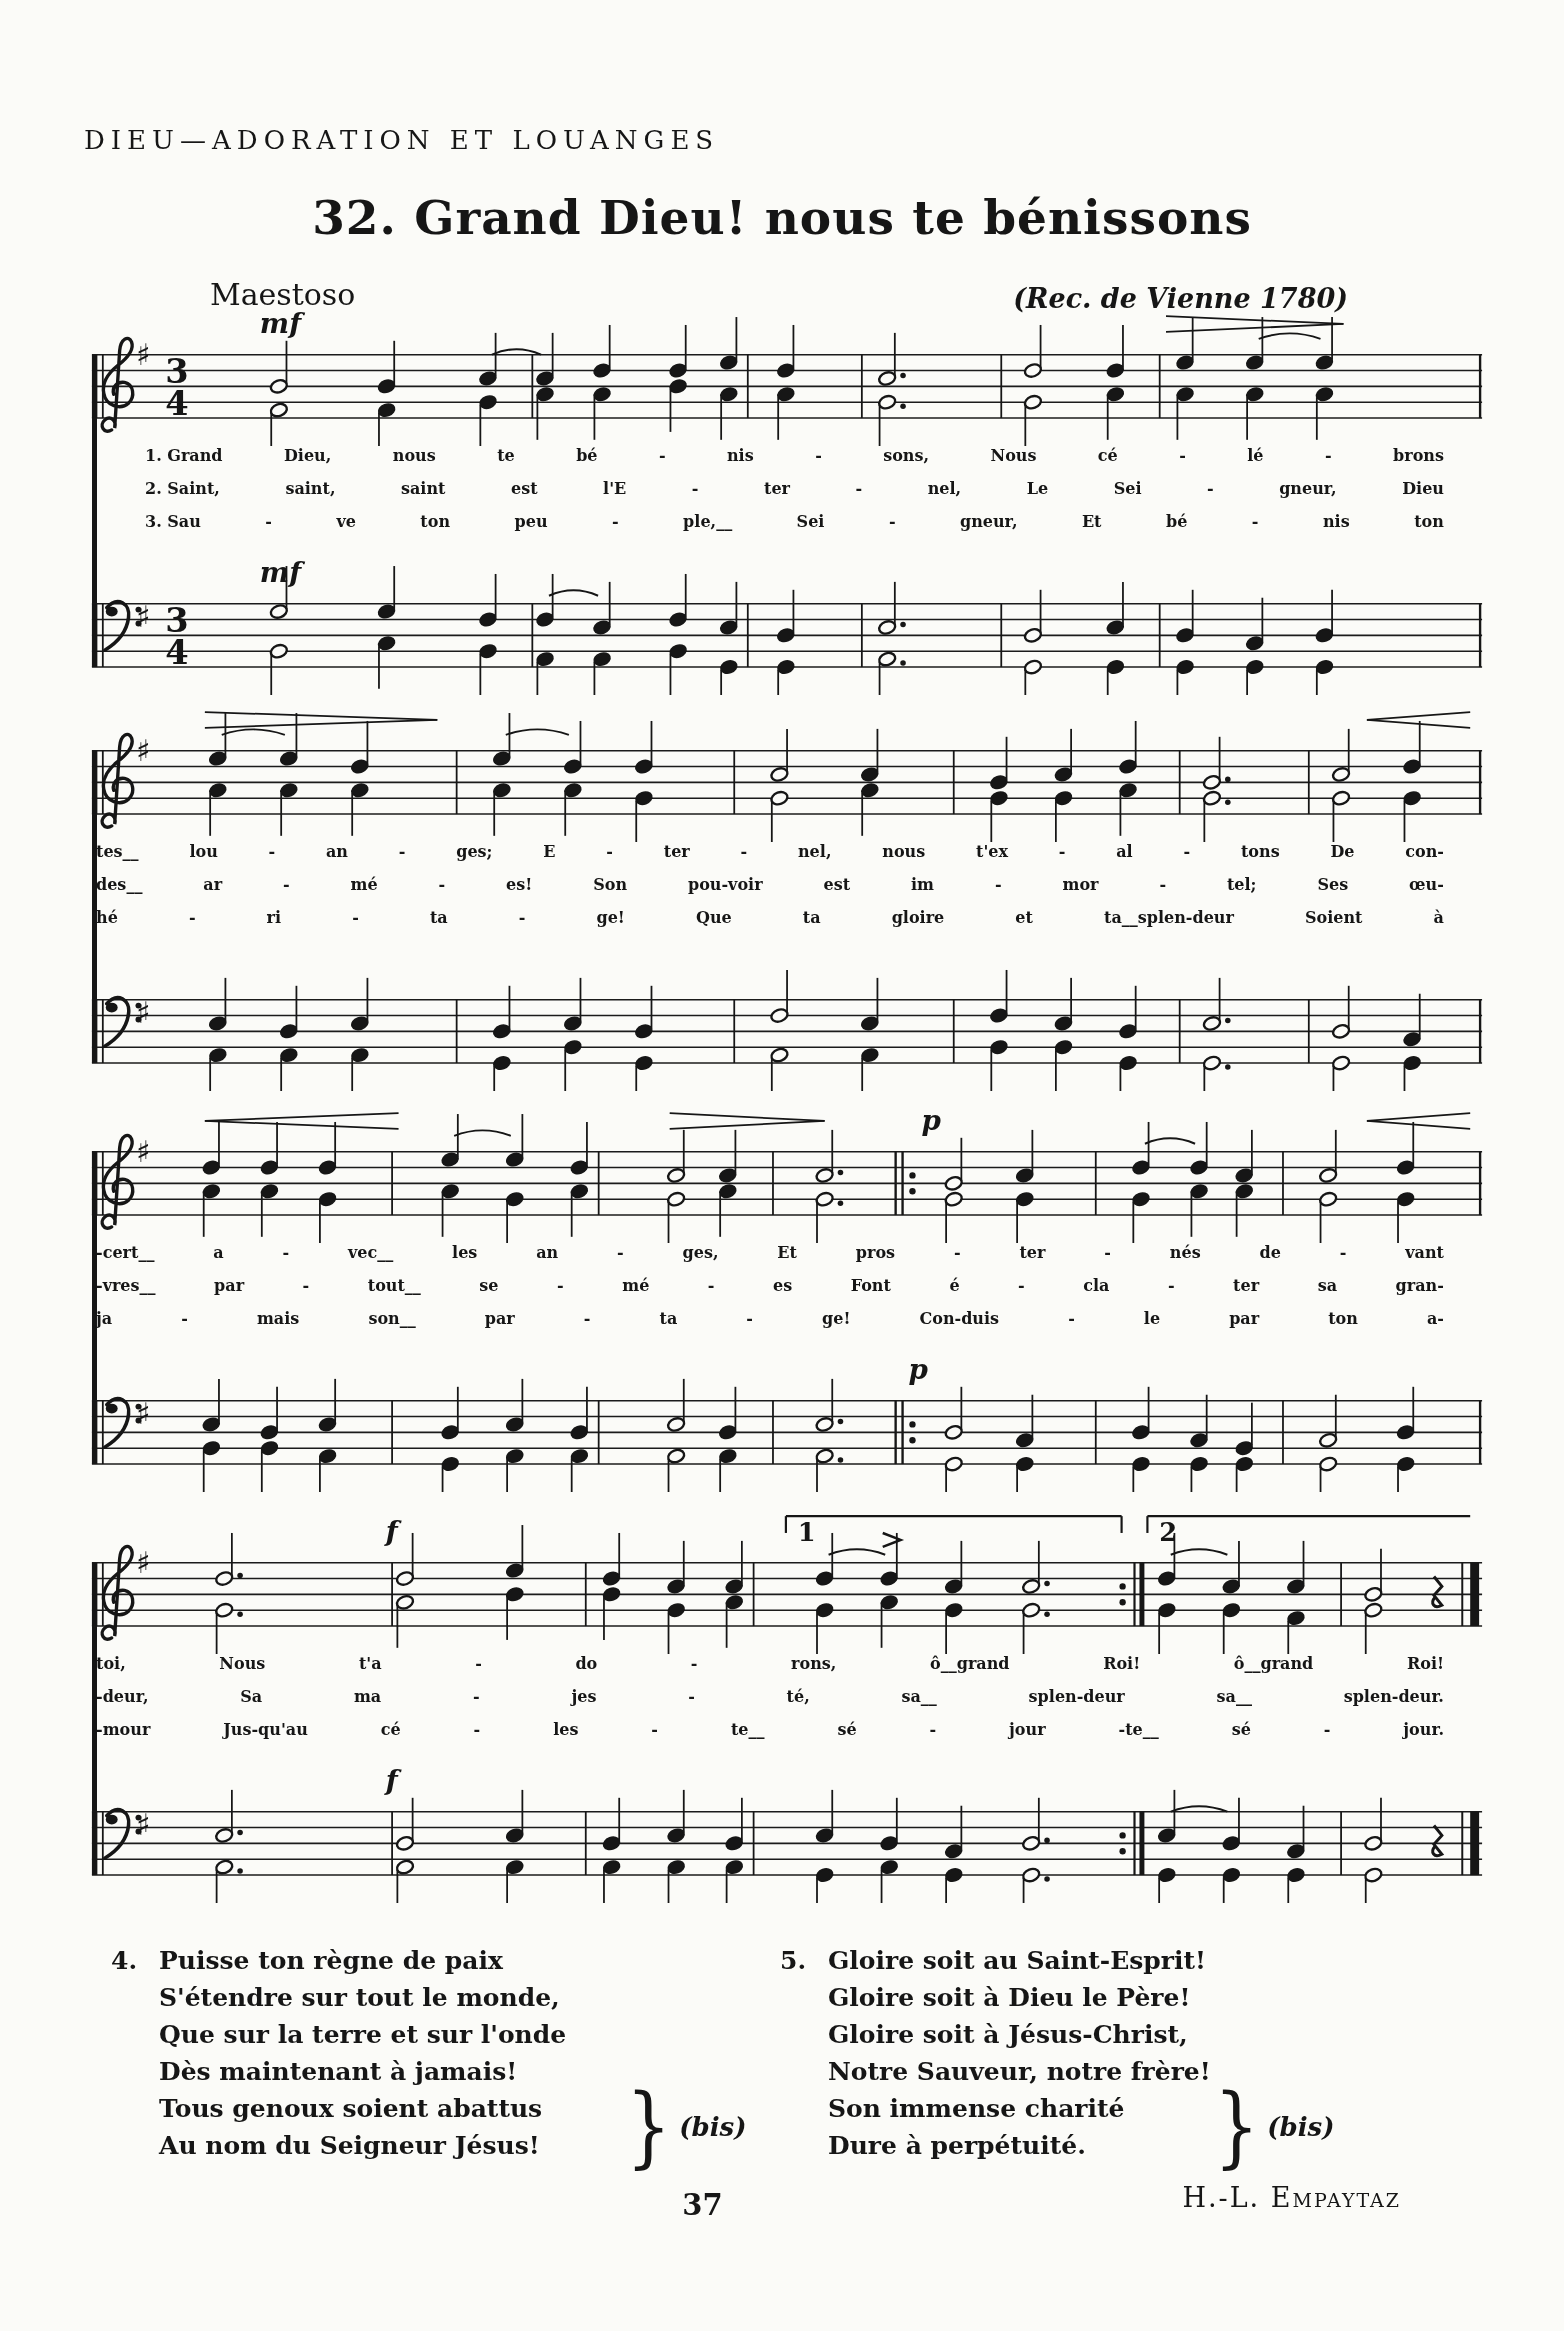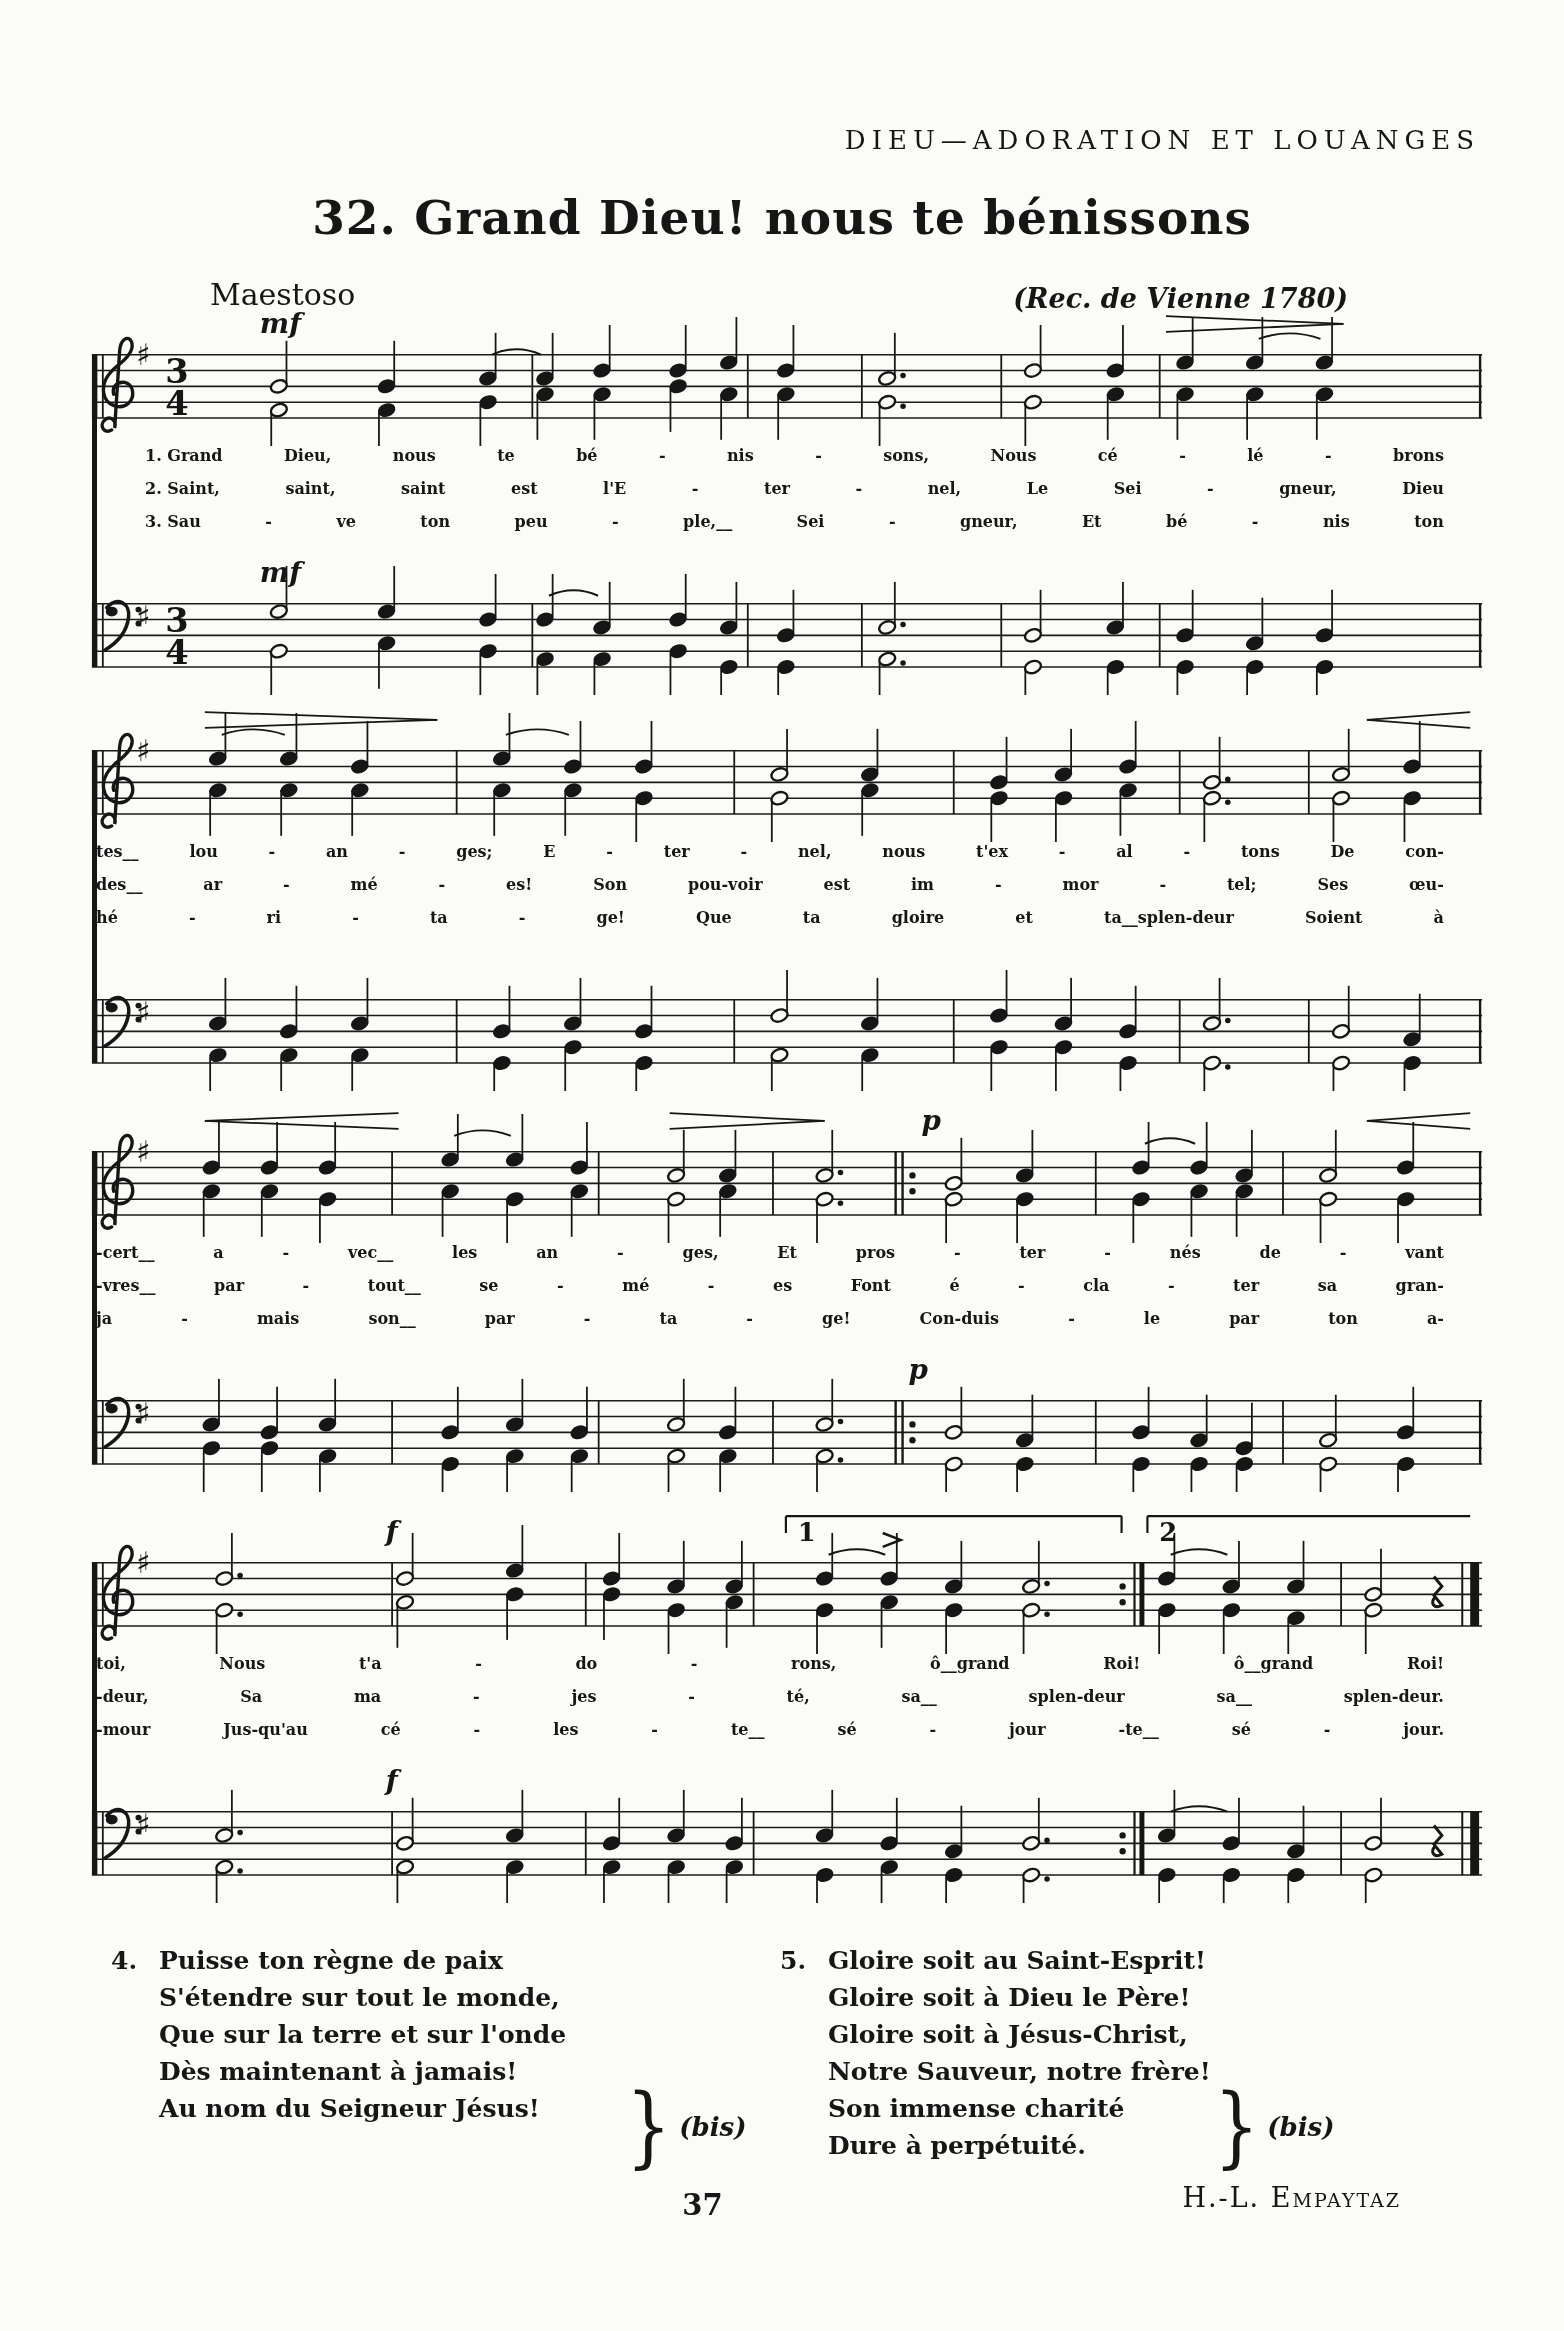--- a/index.html
+++ b/index.html
@@ -1,21 +1,21 @@
 <!DOCTYPE html>
 <html><head>
 <meta charset="utf-8">
 <style>
   html,body{margin:0;padding:0;}
   body{
     width:1564px;height:2332px;position:relative;overflow:hidden;
     background:#fbfbf8;color:#161616;
     font-family:"DejaVu Serif",serif;
   }
-  .header{position:absolute;top:125px;left:84px;width:1396px;text-align:right;
+  .header{position:absolute;top:125px;left:84px;width:1396px;text-align:left;
     font-size:26px;letter-spacing:6px;}
   .title{position:absolute;top:190px;left:84px;width:1396px;text-align:center;
     font-size:47px;font-weight:bold;letter-spacing:1px;}
   .tempo{position:absolute;top:277px;left:210px;font-size:30px;}
   .attr{position:absolute;top:283px;right:216px;font-size:27px;font-style:italic;font-weight:bold;margin-left:34px;}
 
   .system{position:absolute;left:84px;width:1406px;height:398px;}
   .sys-bar{position:absolute;left:8px;top:57px;width:5.4px;height:313px;background:#161616;}
   .staff-wrap{position:absolute;left:0;}
   .lyrics{position:absolute;left:0;top:149px;width:1386px;}
@@ -977,20 +977,21 @@
     </div>
   </div>
 
 <div class="verse" id="verse4">
   <span class="vnum">4.</span>
   <div class="vlines" id="v4lines">
       <div class="vline">Puisse ton règne de paix</div>
       <div class="vline">S'étendre sur tout le monde,</div>
       <div class="vline">Que sur la terre et sur l'onde</div>
       <div class="vline">Dès maintenant à jamais!</div>
+      <div class="vline">Tous genoux soient abattus</div>
       <div class="vline">Au nom du Seigneur Jésus!</div>
     </div>
   <div class="bis-group" style="left:515px">
     <span class="brace">}</span>
     <span class="bistext">(bis)</span>
   </div>
 </div>
 
 <div class="verse" id="verse5">
   <span class="vnum">5.</span>

